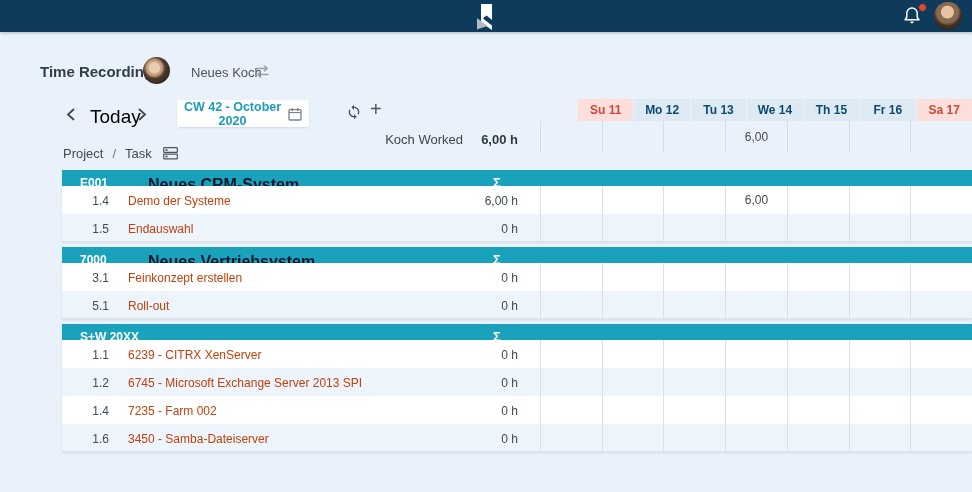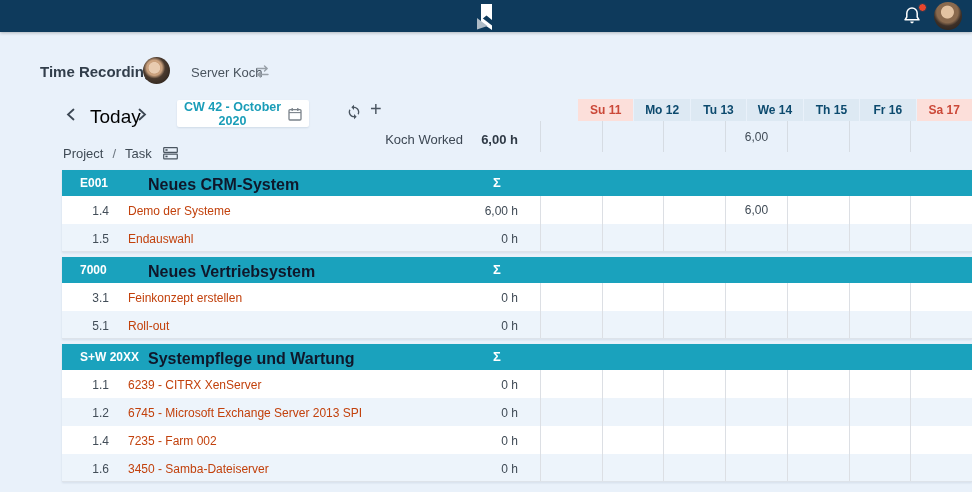--- a/index.html
+++ b/index.html
@@ -66,21 +66,21 @@
     font-size:12px; color:#3f4a55;
   }
   
   .pt-row { position:absolute; left:63px; top:146px; font-size:13px; color:#3f4a55; display:flex; align-items:center; gap:9px; }
   .pt-sep { color:#6b757f; }
   .pt-icon { display:flex; margin-left:2px; cursor:pointer; }
   
   .table { position:absolute; left:62px; top:170px; right:0; }
   .group { margin-bottom:5px; box-shadow:0 1px 2px rgba(30,60,90,.10); }
   .group:last-child { margin-bottom:0; }
-  .group-header { position:relative; height:26px; background:#1aa2bd; cursor:pointer; }
+  .group-header { position:relative; height:16px; background:#1aa2bd; cursor:pointer; }
   .g-code  { position:absolute; left:18px; top:6px; font-size:12px; font-weight:700; color:#ffffff; }
   .g-name  { position:absolute; left:86px; top:6px; font-size:16px; font-weight:700; color:#0f172a; }
   .g-sigma { position:absolute; left:420px; top:5px; width:30px; text-align:center; font-size:13px; font-weight:700; color:#ffffff; }
   .task-row { position:relative; height:28px; background:#ffffff; cursor:pointer; }
   .task-row.alt { background:#edf4fb; }
   .t-num   { position:absolute; left:16px; top:8px; width:31px; text-align:right; font-size:12px; color:#424d58; }
   .t-name  { position:absolute; left:66px; top:8px; font-size:12px; color:#c2410c; }
   .t-total { position:absolute; left:396px; top:8px; width:60px; text-align:right; font-size:12px; color:#3f4a55; }
   .day-area { position:absolute; left:478px; right:0; top:0; bottom:0; display:flex; }
   .day-cell {
@@ -105,21 +105,21 @@
       <path d="M10 3 a5.2 5.2 0 0 1 5.2 5.2 V12 l1.8 2.8 H3 L4.8 12 V8.2 A5.2 5.2 0 0 1 10 3 Z" fill="none" stroke="#ffffff" stroke-width="1.5" stroke-linejoin="round"></path>
       <path d="M8.2 16.6 a1.8 1.8 0 0 0 3.6 0 Z" fill="#ffffff"></path>
     </svg>
     <span class="bell-dot"></span>
   </div>
   <div class="avatar-top"></div>
 </div>
 
 <div class="page-title">Time Recording</div>
 <div class="avatar-sm"></div>
-<div class="user-name">Server Koch</div>
+<div class="user-name">Neues Koch</div>
 <div class="swap-icon">
   <svg width="17" height="13" viewBox="0 0 17 13">
     <path d="M3 3.5 H13 M10.5 1 L13.2 3.5 L10.5 6" fill="none" stroke="#98a0a8" stroke-width="1.4" stroke-linecap="round" stroke-linejoin="round"></path>
     <path d="M14 9.5 H4 M6.5 7 L3.8 9.5 L6.5 12" fill="none" stroke="#98a0a8" stroke-width="1.4" stroke-linecap="round" stroke-linejoin="round"></path>
   </svg>
 </div>
 
 <div class="chev left">
   <svg width="9" height="13" viewBox="0 0 9 13">
       <path d="M7.5 1.5 L2 6.5 L7.5 11.5" fill="none" stroke="#3c4753" stroke-width="1.8" stroke-linecap="round"></path>
@@ -252,21 +252,20 @@
           <div class="day-cell"></div>
           <div class="day-cell"></div>
           <div class="day-cell"></div>
           <div class="day-cell"></div>
         </div>
       </div>
     </div>
     <div class="group">
       <div class="group-header">
         <span class="g-code">S+W 20XX</span>
-        <span class="g-name">Systempflege und Wartung</span>
         <span class="g-sigma">Σ</span>
       </div>
       <div class="task-row">
         <span class="t-num">1.1</span>
         <span class="t-name">6239 - CITRX XenServer</span>
         <span class="t-total">0 h</span>
         <div class="day-area">
           <div class="day-cell"></div>
           <div class="day-cell"></div>
           <div class="day-cell"></div>

